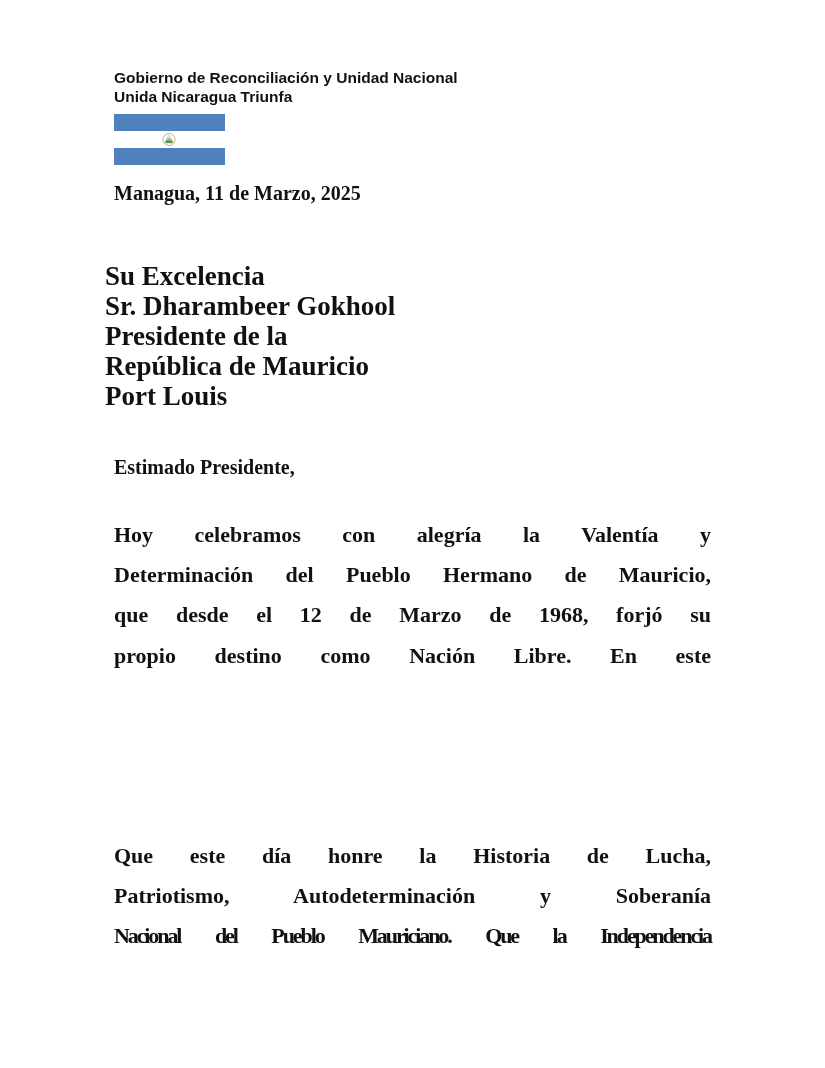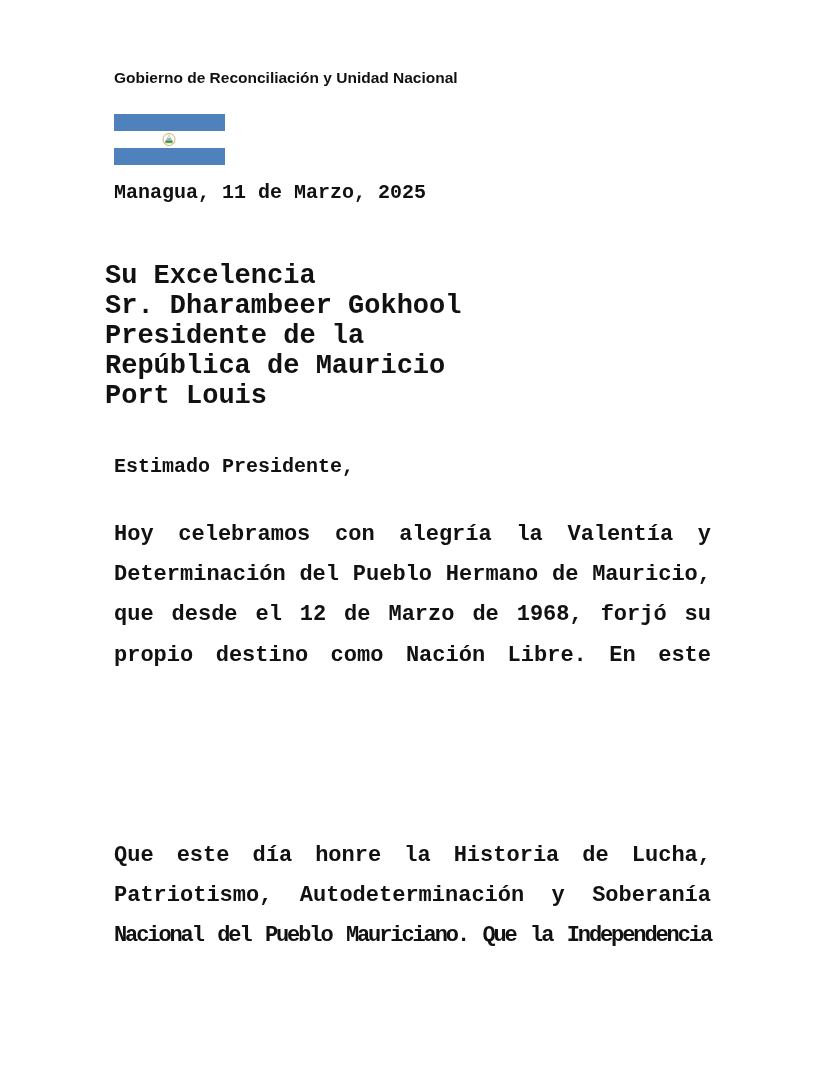--- a/index.html
+++ b/index.html
@@ -47,21 +47,21 @@
       position: relative;
     }
     .flag .emblem {
       position: absolute;
       left: 47px;
       top: 2px;
       width: 16px;
       height: 13px;
     }
     .mono {
-      font-family: Liberation Mono, monospace;
+      font-family: Liberation Serif, serif;
       font-weight: bold;
       color: #111111;
     }
     .date {
       position: absolute;
       left: 114px;
       top: 179px;
       font-size: 20px;
       line-height: 28px;
       white-space: nowrap;
@@ -105,20 +105,21 @@
     .p1 { top: 515px; }
     .p2 { top: 836px; }
   </style>
 </head>
 <body>
 
 <div class="page">
 
   <div class="header">
     <div>Gobierno de Reconciliación y Unidad Nacional</div>
+    <div>Unida Nicaragua Triunfa</div>
   </div>
 
   <div class="flag">
     <div class="band" style="background:#4f81bd;"></div>
     <div class="band white">
       <svg class="emblem" viewBox="0 0 16 13" width="16" height="13">
         <circle cx="8" cy="6.5" r="6" fill="none" stroke="#c9b46a" stroke-width="1"></circle>
         <polygon points="8,2.2 12.4,10 3.6,10" fill="#ffffff" stroke="#c9b46a" stroke-width="0.7"></polygon>
         <rect x="4.6" y="7.4" width="6.8" height="2.4" fill="#3f8a4a"></rect>
         <rect x="6.2" y="5" width="3.6" height="2.2" fill="#7fb3d9"></rect>

